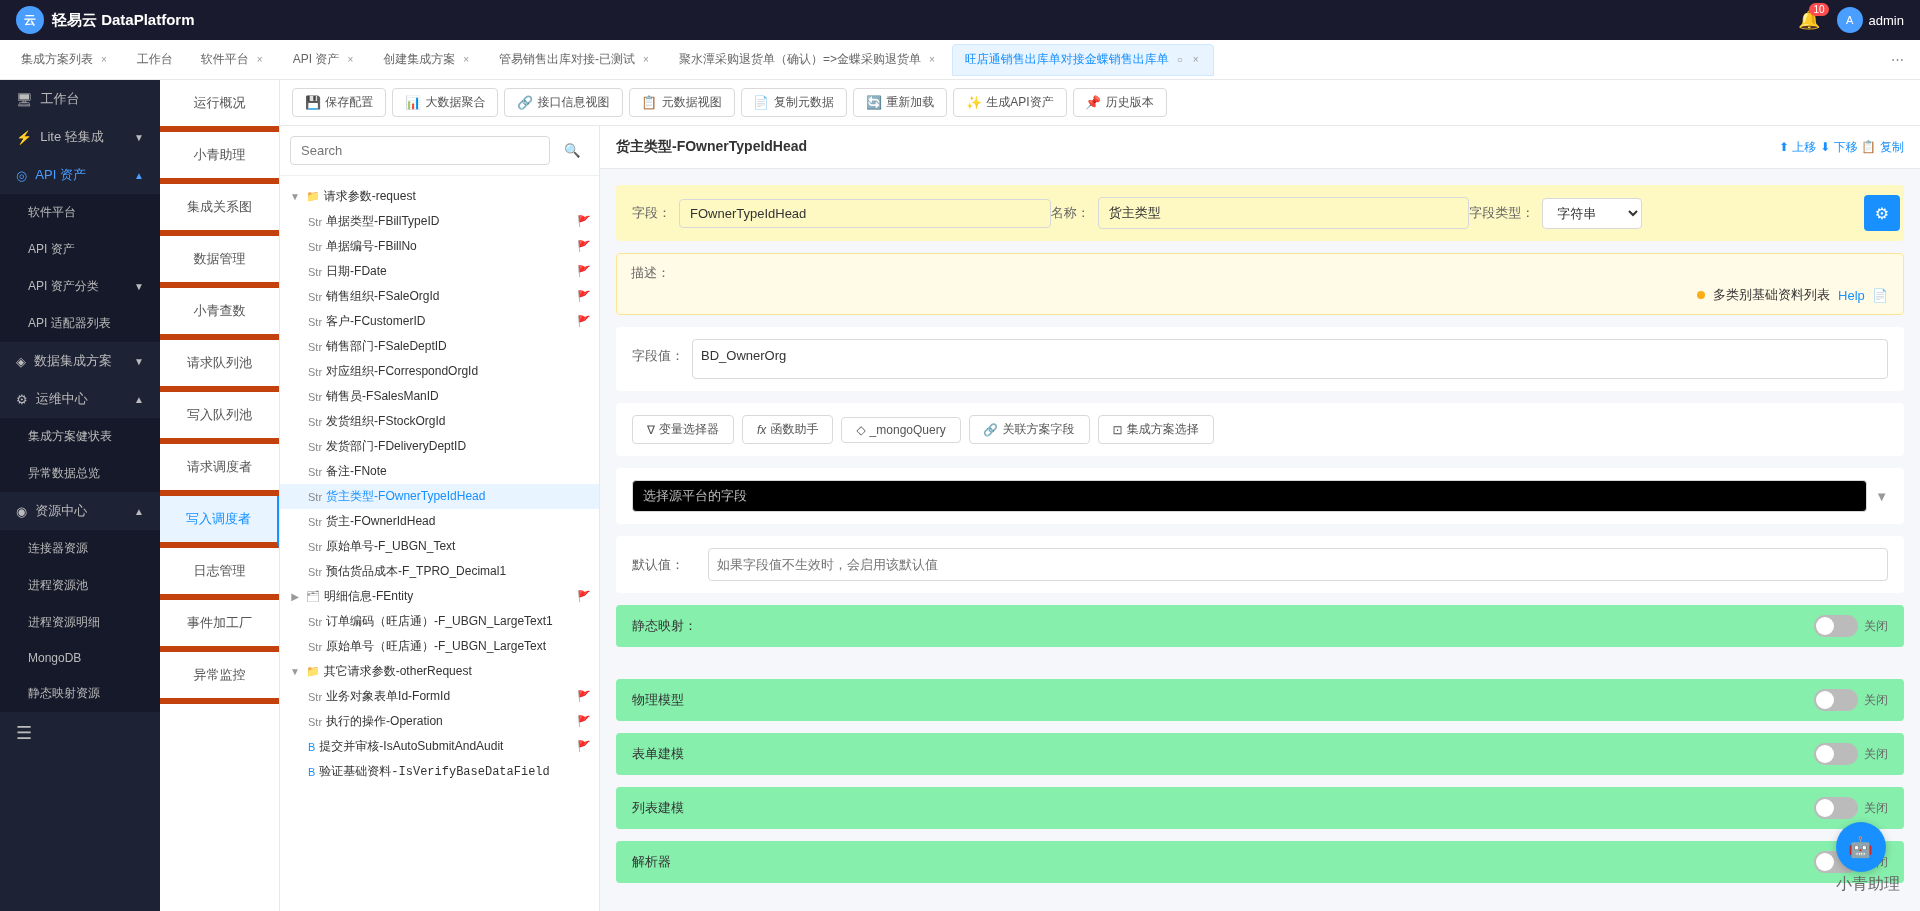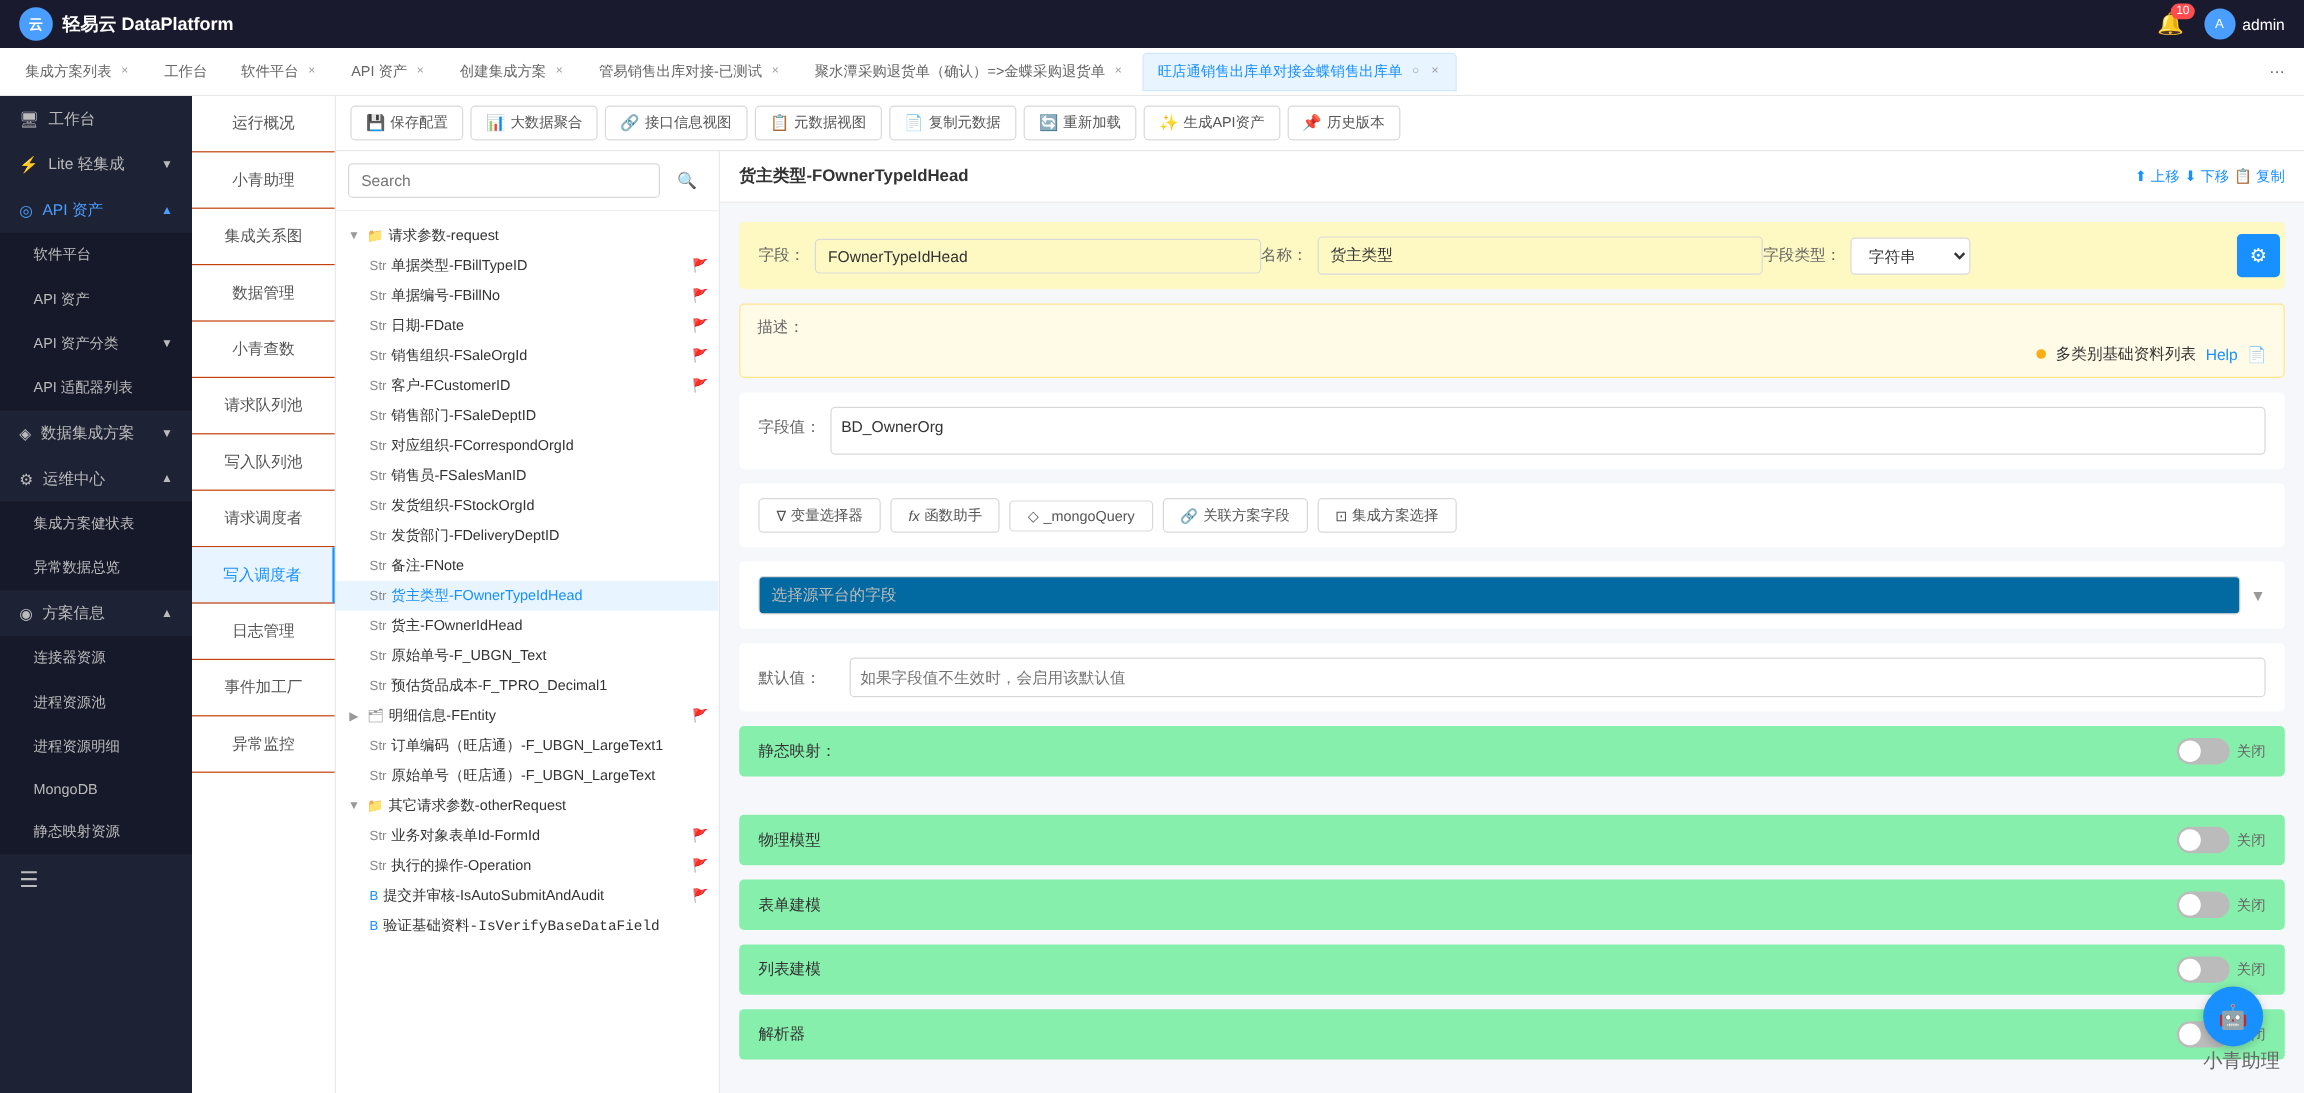--- a/index.html
+++ b/index.html
@@ -175,21 +175,21 @@
       border-right: 1px solid #e8e8e8;
       display: flex;
       flex-direction: column;
       overflow-y: auto;
     }
     .second-sidebar-item {
       padding: 14px 12px;
       font-size: 13px;
       cursor: pointer;
       color: #555;
-      border-bottom: 1px solid #c2410c;
+      border-bottom: 6px solid #c2410c;
       text-align: center;
     }
     .second-sidebar-item.active {
       color: #1890ff;
       background: #e8f4ff;
       border-right: 2px solid #1890ff;
     }
 
     
     .main-panel {
@@ -450,21 +450,21 @@
       align-items: center;
       gap: 8px;
     }
     .select-placeholder {
       flex: 1;
       border: 1px solid #d9d9d9;
       border-radius: 4px;
       padding: 6px 10px;
       font-size: 13px;
       color: #bbb;
-      background: #0369a1;
+      background: #000000;
       cursor: pointer;
     }
 
     .default-row {
       background: #fff;
       padding: 12px 16px;
       border-radius: 4px;
       display: flex;
       align-items: center;
       gap: 24px;
@@ -637,21 +637,21 @@
     <div class="sidebar-sub">
       <div class="sidebar-item">
         <span>集成方案健状表</span>
       </div>
       <div class="sidebar-item">
         <span>异常数据总览</span>
       </div>
     </div>
     <div class="sidebar-item">
       <span>◉</span>
-      <span>方案信息</span>
+      <span>资源中心</span>
       <span class="arrow">▲</span>
     </div>
     <div class="sidebar-sub">
       <div class="sidebar-item">
         <span>连接器资源</span>
       </div>
       <div class="sidebar-item">
         <span>进程资源池</span>
       </div>
       <div class="sidebar-item">

